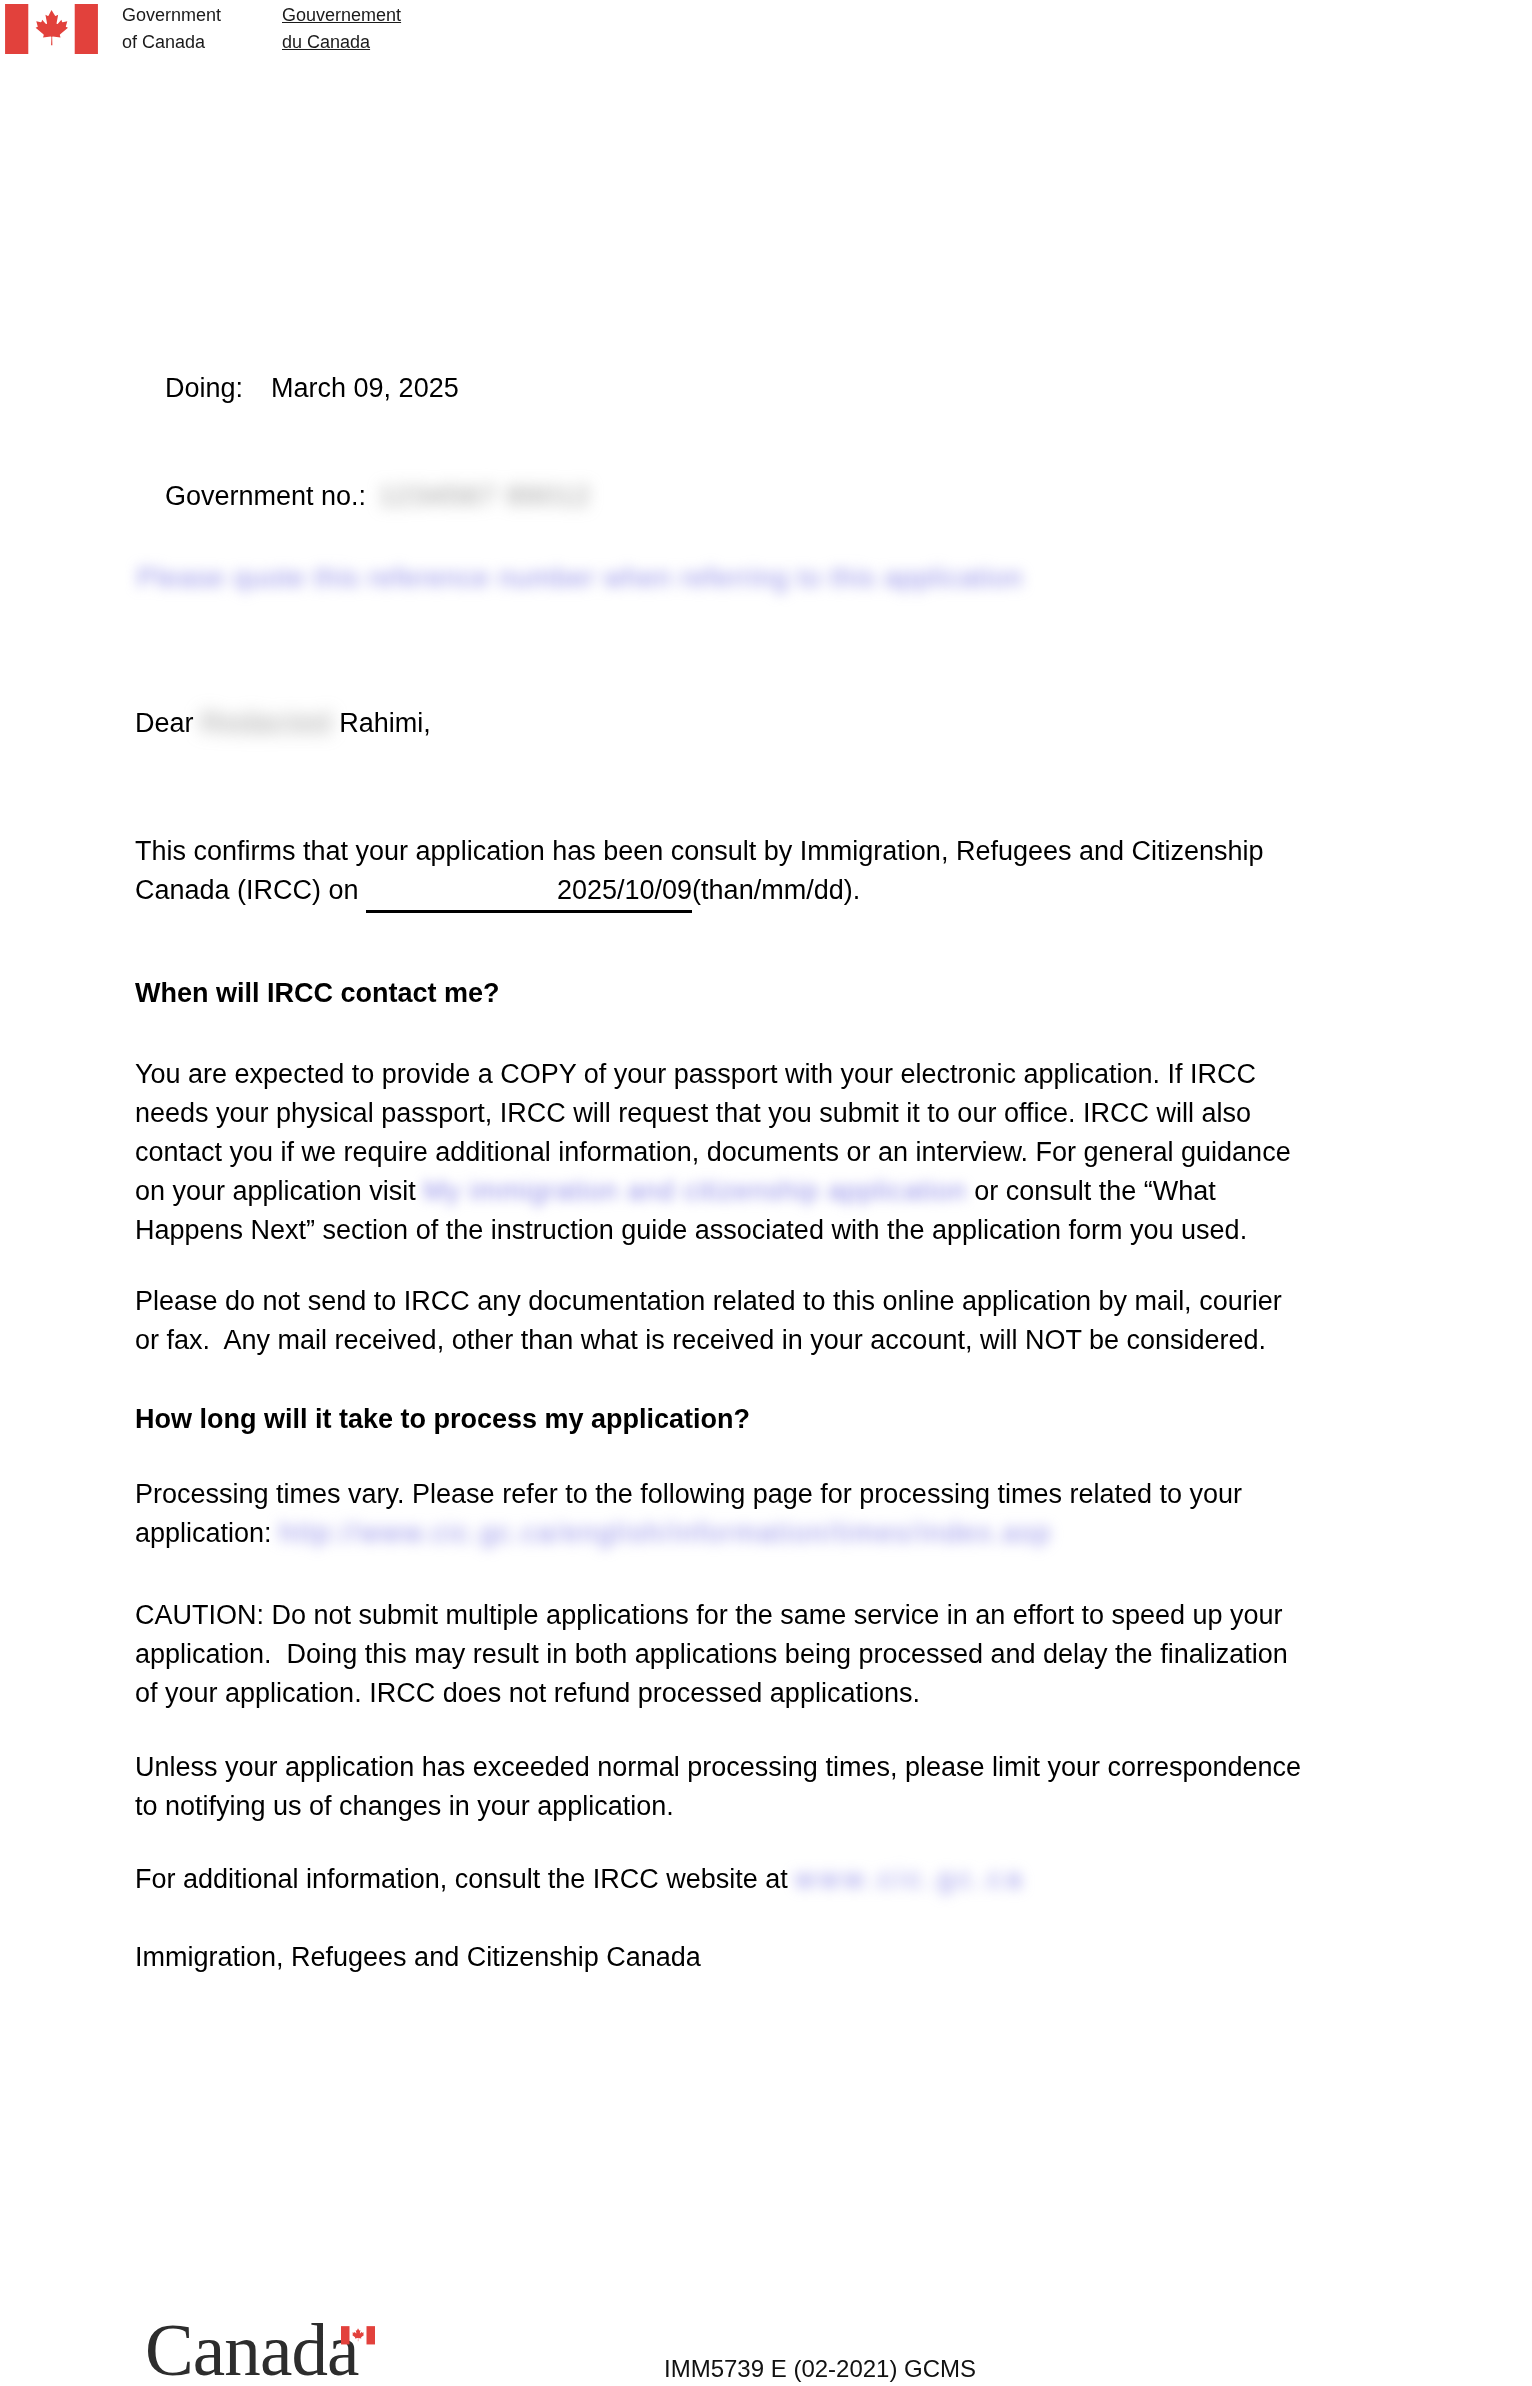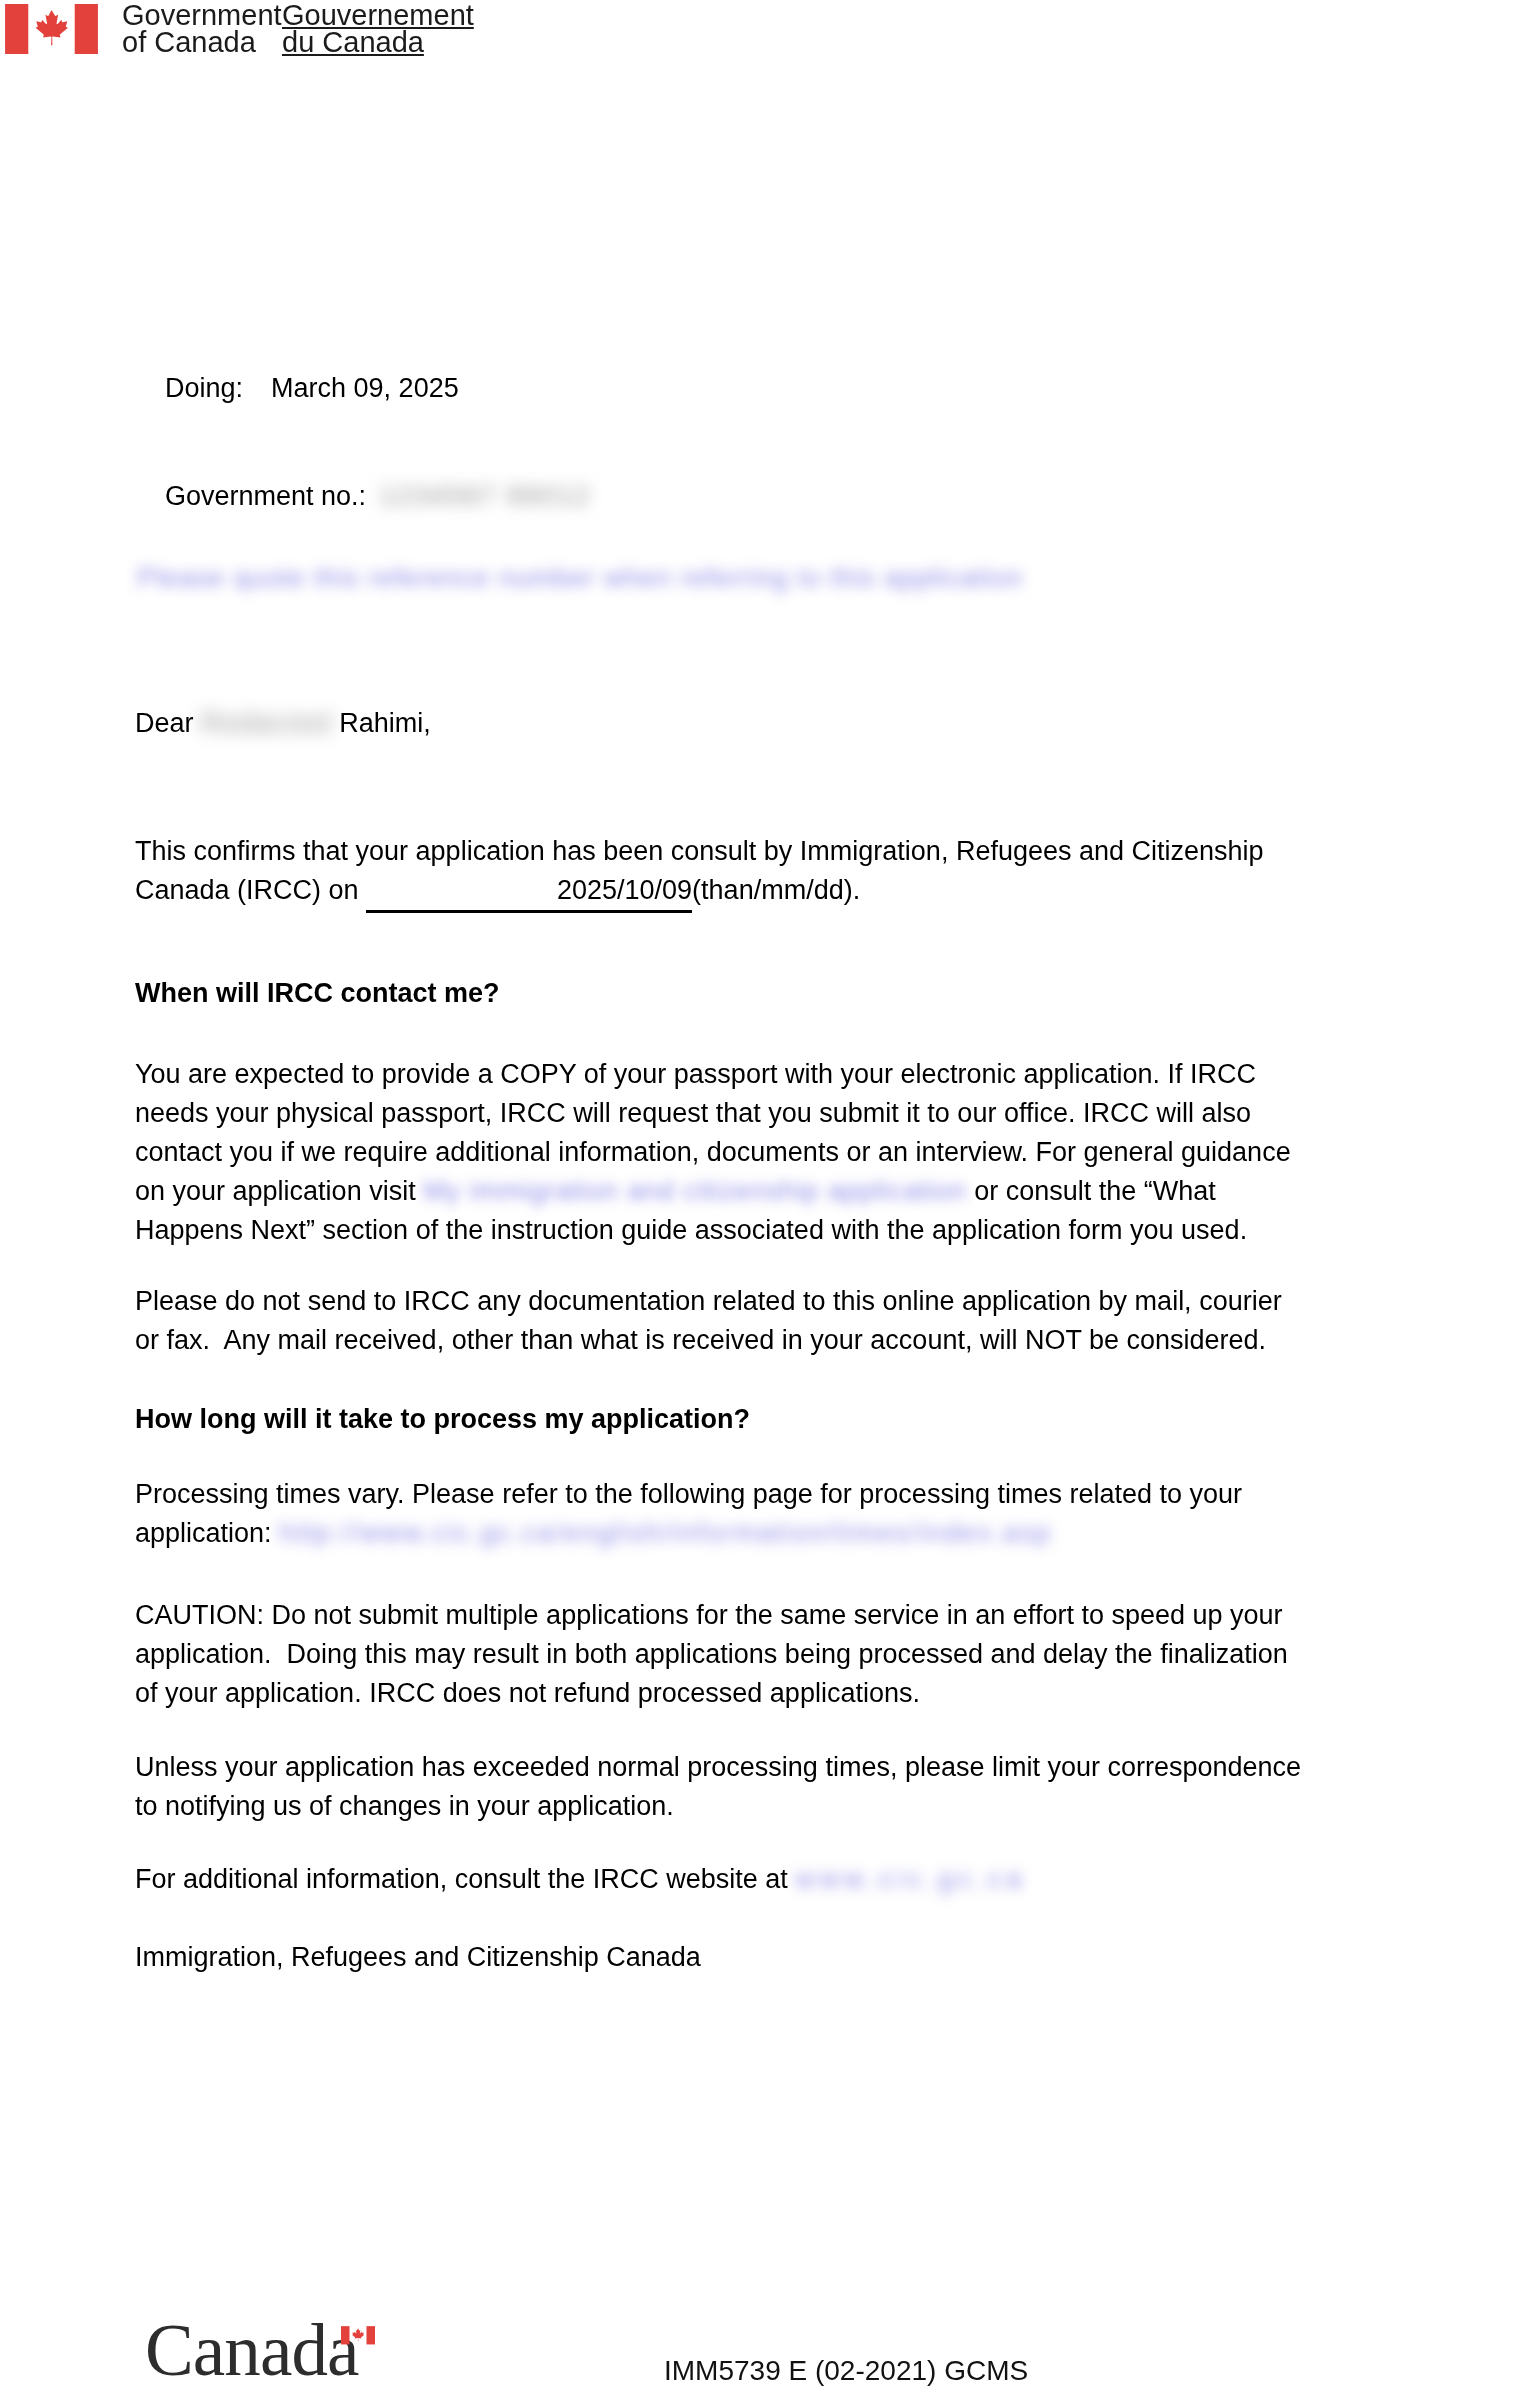--- a/index.html
+++ b/index.html
@@ -14,21 +14,21 @@
   }
   .abs { position: absolute; }
   .body-text {
     font-size: 27px;
     line-height: 39px;
     white-space: pre-wrap;
     width: 1403px;
   }
   .heading { font-weight: bold; }
   .hdr-text {
-    font-size: 29px;
+    font-size: 18px;
     line-height: 27px;
     color: #1b1b1b;
     white-space: pre-wrap;
   }
   
   .seg-plain { }
   .seg-link-redacted {
     display: inline-block;
     color: #8f8ce8;
     filter: blur(5.6px);
@@ -69,21 +69,21 @@
     filter: blur(6.5px);
     font-size: 27px;
     letter-spacing: 0.9px;
   }
   .wordmark {
     font-family: "Liberation Serif", serif;
     font-size: 73px;
     color: #2d2d2d;
     letter-spacing: -0.9px;
   }
-  .form-number { font-size: 28px; color: #111111; }
+  .form-number { font-size: 24px; color: #111111; }
 </style>
 </head>
 <body>
 
 <div class="page">
 
   <div class="abs" style="left:4.7px; top:3.7px; width:93px; height:50px;">
     <svg width="93" height="50" viewBox="0 0 104 56" xmlns="http://www.w3.org/2000/svg">
       <rect x="0" y="0" width="26" height="56" fill="#e2413c"></rect>
       <rect x="78" y="0" width="26" height="56" fill="#e2413c"></rect>

